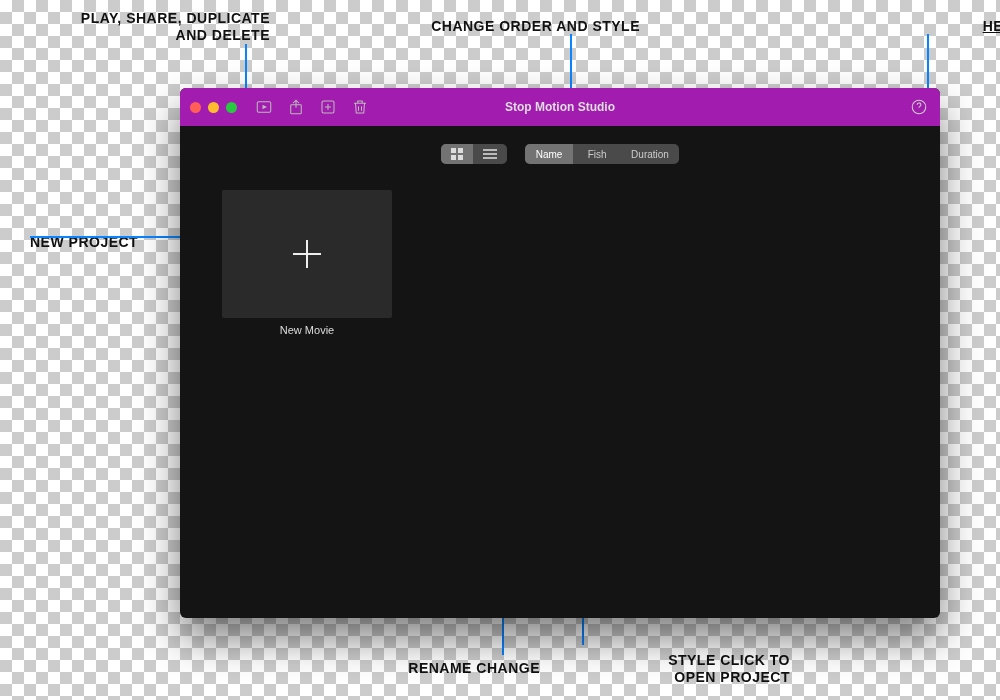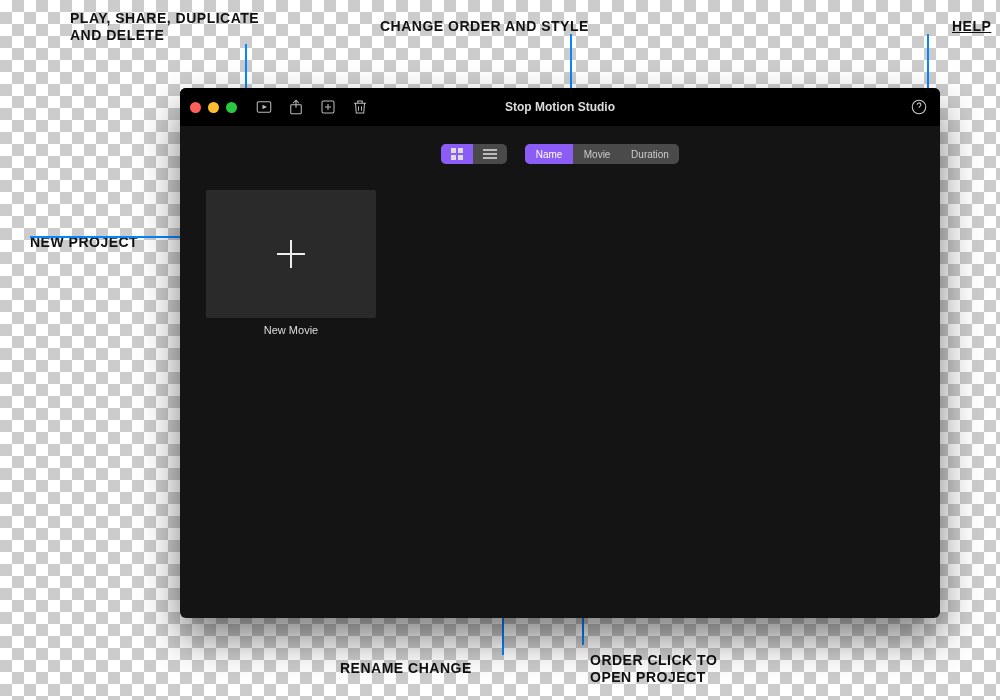--- a/index.html
+++ b/index.html
@@ -17,21 +17,21 @@
     position: relative;
   }
 
   
   .callout {
     position: absolute;
     font-weight: 800;
     font-size: 14px;
     color: #111;
     letter-spacing: 0.5px;
-    text-align: left;
+    text-align: right;
     line-height: 1.2;
     white-space: pre;
   }
   .call-line {
     position: absolute;
     background: #0a84ff;
   }
 
   
   .app-window {
@@ -41,21 +41,21 @@
     width: 760px;
     height: 530px;
     background: #141414;
     border-radius: 6px;
     box-shadow: 0 20px 40px rgba(0,0,0,0.5);
     overflow: hidden;
   }
 
   .titlebar {
     height: 38px;
-    background: #000000;
+    background: #a21caf;
     display: flex;
     align-items: center;
     position: relative;
   }
   .traffic { display: flex; gap: 7px; padding-left: 10px; }
   .tl { width: 11px; height: 11px; border-radius: 50%; }
   .tl.close { background: #ff5f57; }
   .tl.min   { background: #febc2e; }
   .tl.max   { background: #28c840; }
 
@@ -98,27 +98,27 @@
   }
   .seg .seg-item {
     display: flex;
     align-items: center;
     justify-content: center;
     padding: 0 10px;
     font-size: 10px;
     color: #ccc;
     min-width: 30px;
   }
-  .seg .seg-item.active { background: #8b5cf6; color: #fff; }
+  .seg .seg-item.active { background: #737373; color: #fff; }
   .seg.sort .seg-item { min-width: 48px; }
 
   .projects {
     display: flex;
     gap: 44px;
-    padding: 20px 26px;
+    padding: 20px 42px;
   }
   .tile-wrap { display: flex; flex-direction: column; align-items: center; }
   .tile {
     width: 170px;
     height: 128px;
     background: #2a2a2a;
     display: flex; align-items: center; justify-content: center;
     border-radius: 2px;
   }
   .tile.new svg { stroke: #eee; stroke-width: 2; }
@@ -151,21 +151,21 @@
 </style>
 </head>
 <body>
 
 <div class="callout" style="left:70px; top:10px; width:200px;">PLAY, SHARE, DUPLICATE
 AND DELETE</div>
 <div class="callout" style="left:380px; top:18px; width:260px;">CHANGE ORDER AND STYLE</div>
 <div class="callout" style="left:952px; top:18px; width:70px;text-decoration:underline;">HELP</div>
 <div class="callout" style="left:30px; top:234px; width:140px; text-align:left;">NEW PROJECT</div>
 <div class="callout" style="left:340px; top:660px; width:200px;">RENAME CHANGE</div>
-<div class="callout" style="left:590px; top:652px; width:200px;">ORDER CLICK TO
+<div class="callout" style="left:590px; top:652px; width:200px;">STYLE CLICK TO
 OPEN PROJECT</div>
 
 <div class="call-line" style="left:245px; top:44px; width:2px; height:50px;"></div>
 <div class="call-line" style="left:570px; top:34px; width:2px; height:108px;"></div>
 <div class="call-line" style="left:927px; top:34px; width:2px; height:64px;"></div>
 <div class="call-line" style="left:30px; top:236px; width:200px; height:2px;"></div>
 <div class="call-line" style="left:502px; top:325px; width:2px; height:330px;"></div>
 <div class="call-line" style="left:582px; top:280px; width:2px; height:365px;"></div>
 
 <div class="app-window">
@@ -226,21 +226,21 @@
       <div class="seg-item">
         <svg width="14" height="12" viewBox="0 0 14 12">
             <rect x="0" y="1" width="14" height="2" fill="#bbb"></rect>
             <rect x="0" y="5" width="14" height="2" fill="#bbb"></rect>
             <rect x="0" y="9" width="14" height="2" fill="#bbb"></rect>
           </svg>
       </div>
     </div>
     <div class="seg sort">
       <div class="seg-item active">Name</div>
-      <div class="seg-item">Movie</div>
+      <div class="seg-item">Fish</div>
       <div class="seg-item">Duration</div>
     </div>
   </div>
 
   <div class="projects">
 
     <div class="tile-wrap">
       <div class="tile new">
         <svg width="40" height="40" viewBox="0 0 40 40">
             <path d="M20 6v28M6 20h28"></path>

